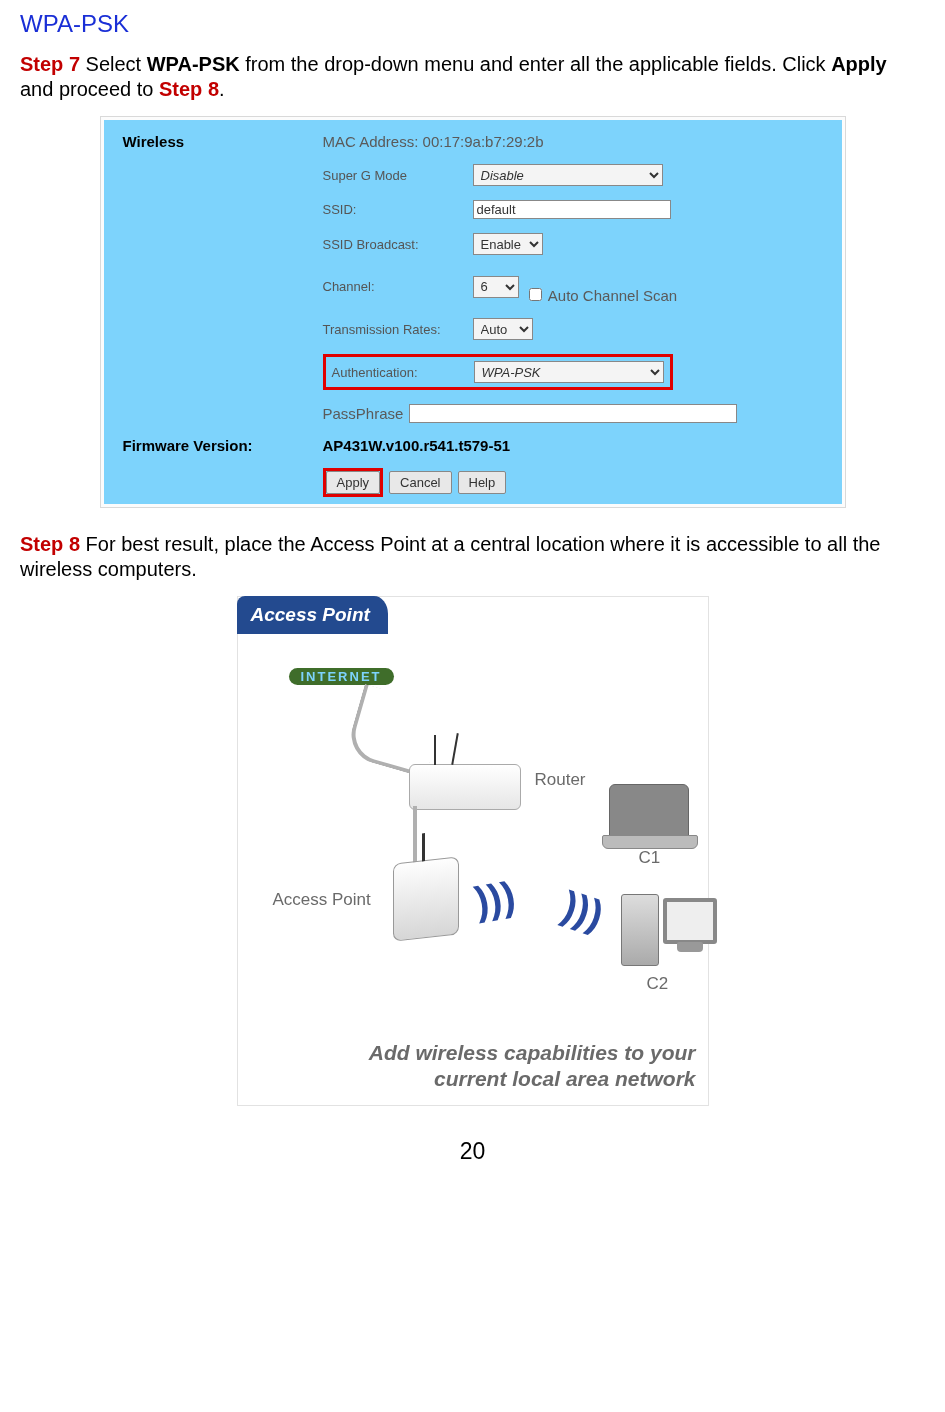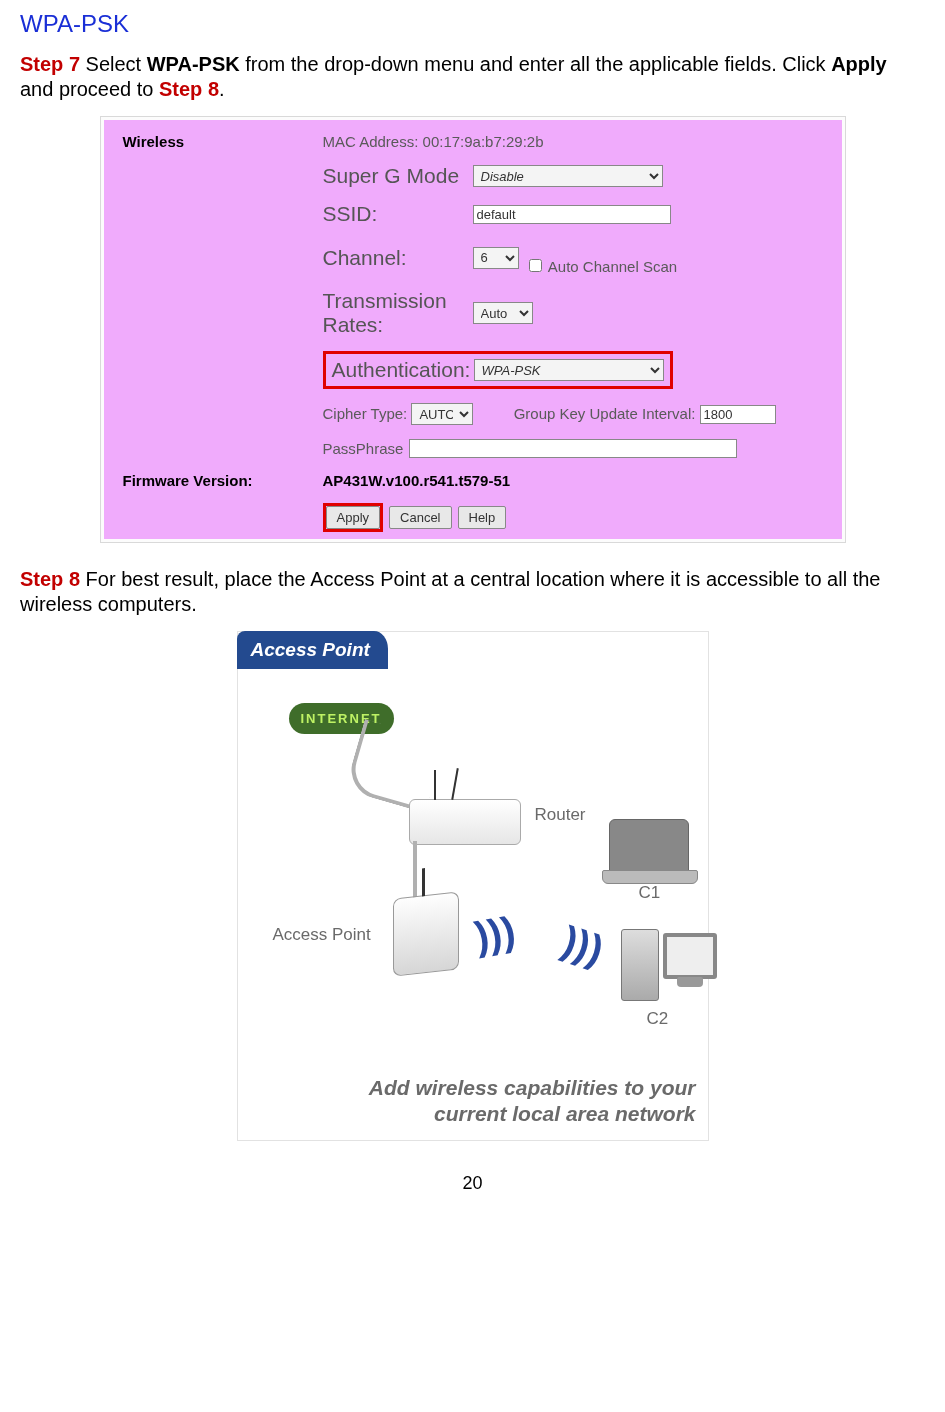--- a/index.html
+++ b/index.html
@@ -20,41 +20,41 @@
     font-size: 20px;
     line-height: 1.25;
     margin: 0 0 14px 0;
   }
   .step-red { color: #c20000; font-weight: bold; }
   .bold { font-weight: bold; }
   .screenshot-outer {
     margin: 0 auto 24px auto;
     width: 700px;
     border: 1px solid #d9d9d9;
-    background: #f0abfc;
+    background: #7dd3fc;
     padding: 16px 22px 10px 22px;
     box-shadow: 0 0 0 3px #fcfcfc inset;
   }
   .ss-row {
     display: flex;
     align-items: center;
     margin-bottom: 14px;
     font-size: 15px;
     color: #5a5a5a;
   }
   .ss-label-col {
     width: 200px;
     font-weight: bold;
     color: #000;
     font-size: 15px;
   }
   .ss-field-label {
     width: 150px;
     color: #555;
-    font-size: 21px;
+    font-size: 13px;
   }
   .ss-input, .ss-select {
     font-size: 13px;
     padding: 1px 3px;
     border: 1px solid #888;
     background: #fff;
     color: #333;
     font-family: Arial, sans-serif;
   }
   .ss-select {
@@ -114,25 +114,25 @@
   .fig2-canvas {
     position: relative;
     width: 460px;
     height: 400px;
     margin: 4px auto 0 auto;
   }
   .internet-pill {
     position: absolute;
     top: 30px; left: 46px;
     background: #3f6d2a;
-    color: #bef264;
+    color: #7dd3fc;
     font-weight: bold;
     letter-spacing: 2px;
     font-size: 13px;
-    padding: 8px 12px;
+    padding: 1px 12px;
     border-radius: 30px;
   }
   .internet-cable {
     position: absolute;
     top: 56px; left: 110px;
     width: 80px; height: 70px;
     border-left: 4px solid #b0b0b0;
     border-bottom: 4px solid #b0b0b0;
     border-bottom-left-radius: 30px;
     transform: rotate(16deg);
@@ -247,21 +247,21 @@
     text-align: right;
     color: #6a6a6a;
     font-style: italic;
     font-weight: bold;
     font-size: 21px;
     line-height: 1.25;
     padding: 2px 12px 0 12px;
   }
   .page-num {
     text-align: center;
-    font-size: 18px;
+    font-size: 23px;
     margin-top: 32px;
   }
 </style>
 </head>
 <body>
 
 <div class="blue-head">WPA-PSK</div>
 
 <p class="para">
   <span class="step-red">Step 7</span><span> Select </span><span class="bold">WPA-PSK</span><span> from the drop-down menu and enter all the applicable fields. Click </span><span class="bold">Apply</span><span> and proceed to </span><span class="step-red">Step 8</span><span>.</span>
@@ -280,20 +280,27 @@
       <option>Disable</option>
     </select>
   </div>
 
   <div class="ss-row">
     <div class="ss-label-col"></div>
     <div class="ss-field-label">SSID:</div>
     <input class="ss-input ss-input-wide" value="default" style="">
   </div>
 
+  <div class="ss-row">
+    <div class="ss-label-col"></div>
+    <div class="ss-field-label">SSID Broadcast:</div>
+    <select class="ss-select ss-select-mid">
+      <option>Enable</option>
+    </select>
+  </div>
 
   <div class="ss-row">
     <div class="ss-label-col"></div>
     <div class="ss-field-label">Channel:</div>
     <select class="ss-select ss-select-sm">
       <option>6</option>
     </select>
     <span style="margin-left:6px;margin-top:16px;">
       <input type="checkbox" style="">
       <span> Auto Channel Scan</span>
@@ -311,31 +318,20 @@
   <div class="ss-row">
     <div class="ss-label-col"></div>
     <span class="red-box">
       <div class="ss-field-label">Authentication:</div>
       <select class="ss-select ss-select-wide">
         <option>WPA-PSK</option>
       </select>
     </span>
   </div>
 
-  <div class="ss-row">
-    <div class="ss-label-col"></div>
-    <div>
-      <span>Cipher Type:</span>
-      <select class="ss-select" style="width:62px">
-        <option>AUTO</option>
-      </select>
-      <span style="margin-left:36px">Group Key Update Interval:</span>
-      <input class="ss-input" style="width: 68px;" value="1800">
-    </div>
-  </div>
 
   <div class="ss-row">
     <div class="ss-label-col"></div>
     <span style="margin-right:6px">PassPhrase</span>
     <input class="ss-input" style="width: 320px;" value="">
   </div>
 
   <div class="ss-row fw-row">
     <div class="ss-label-col">Firmware Version:</div>
     <div>AP431W.v100.r541.t579-51</div>

